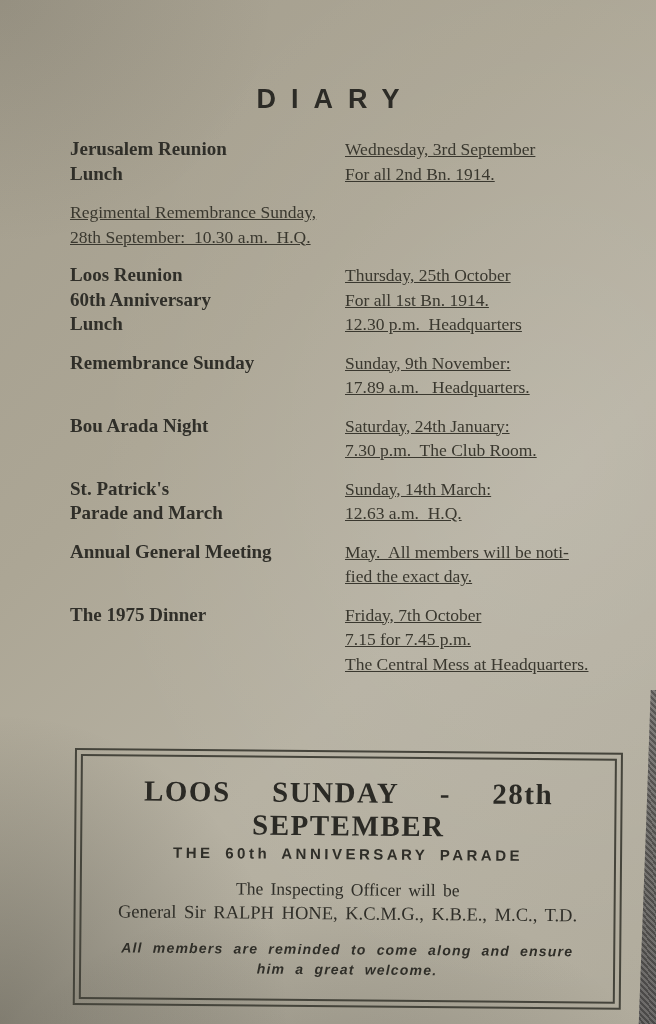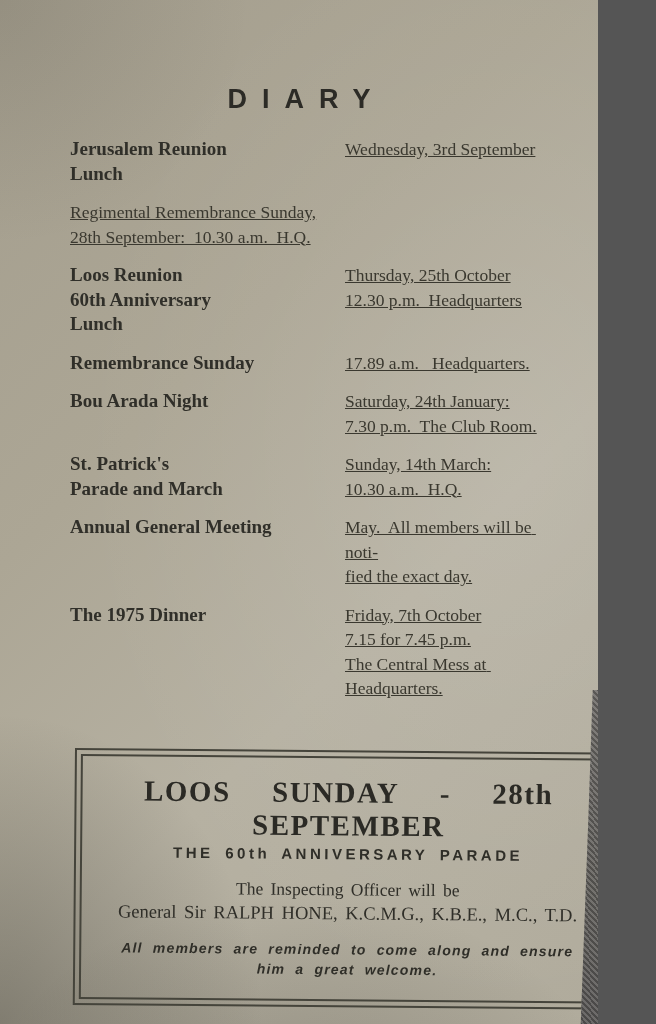--- a/index.html
+++ b/index.html
@@ -1,18 +1,18 @@
 <!DOCTYPE html>
 <html><head>
 <meta charset="utf-8">
 <style>
   html, body { margin: 0; padding: 0; background: #555; }
   .photo {
     position: relative;
-    width: 598px;
+    width: 656px;
     height: 1024px;
     overflow: hidden;
     font-family: "Liberation Serif", serif;
     background:
       radial-gradient(120% 90% at 85% 45%, rgba(255,255,255,0.10), rgba(0,0,0,0) 60%),
       radial-gradient(80% 55% at 0% 100%, rgba(42,40,32,0.38), rgba(0,0,0,0) 55%),
       radial-gradient(100% 45% at 50% 112%, rgba(42,40,32,0.28), rgba(0,0,0,0) 55%),
       radial-gradient(70% 40% at 0% 0%, rgba(42,40,32,0.12), rgba(0,0,0,0) 60%),
       linear-gradient(135deg, #a49e8e 0%, #aca695 35%, #b6b1a2 62%, #b0ab9c 100%);
   }
@@ -126,47 +126,50 @@
 
   <div class="diary">
 
     <div class="entry">
       <div class="ename">
         <div class="nline">Jerusalem Reunion</div>
         <div class="nline">Lunch</div>
       </div>
       <div class="edetails">
         <div class="dline">Wednesday, 3rd September</div>
+        <div class="dline">For all 2nd Bn. 1914.</div>
       </div>
     </div>
 
     <div class="entry">
       <div class="edetails">
         <div class="dline">Regimental Remembrance Sunday,</div>
         <div class="dline">28th September:  10.30 a.m.  H.Q.</div>
       </div>
     </div>
 
     <div class="entry">
       <div class="ename">
         <div class="nline">Loos Reunion</div>
         <div class="nline">60th Anniversary</div>
         <div class="nline">Lunch</div>
       </div>
       <div class="edetails">
         <div class="dline">Thursday, 25th October</div>
+        <div class="dline">For all 1st Bn. 1914.</div>
         <div class="dline">12.30 p.m.  Headquarters</div>
       </div>
     </div>
 
     <div class="entry">
       <div class="ename">
         <div class="nline">Remembrance Sunday</div>
       </div>
       <div class="edetails">
+        <div class="dline">Sunday, 9th November:</div>
         <div class="dline">17.89 a.m.   Headquarters.</div>
       </div>
     </div>
 
     <div class="entry">
       <div class="ename">
         <div class="nline">Bou Arada Night</div>
       </div>
       <div class="edetails">
         <div class="dline">Saturday, 24th January:</div>
@@ -174,21 +177,21 @@
       </div>
     </div>
 
     <div class="entry">
       <div class="ename">
         <div class="nline">St. Patrick's</div>
         <div class="nline">Parade and March</div>
       </div>
       <div class="edetails">
         <div class="dline">Sunday, 14th March:</div>
-        <div class="dline">10.30 a.m.  H.Q.</div>
+        <div class="dline">12.63 a.m.  H.Q.</div>
       </div>
     </div>
 
     <div class="entry">
       <div class="ename">
         <div class="nline">Annual General Meeting</div>
       </div>
       <div class="edetails">
         <div class="dline">May.  All members will be noti-</div>
         <div class="dline">fied the exact day.</div>

